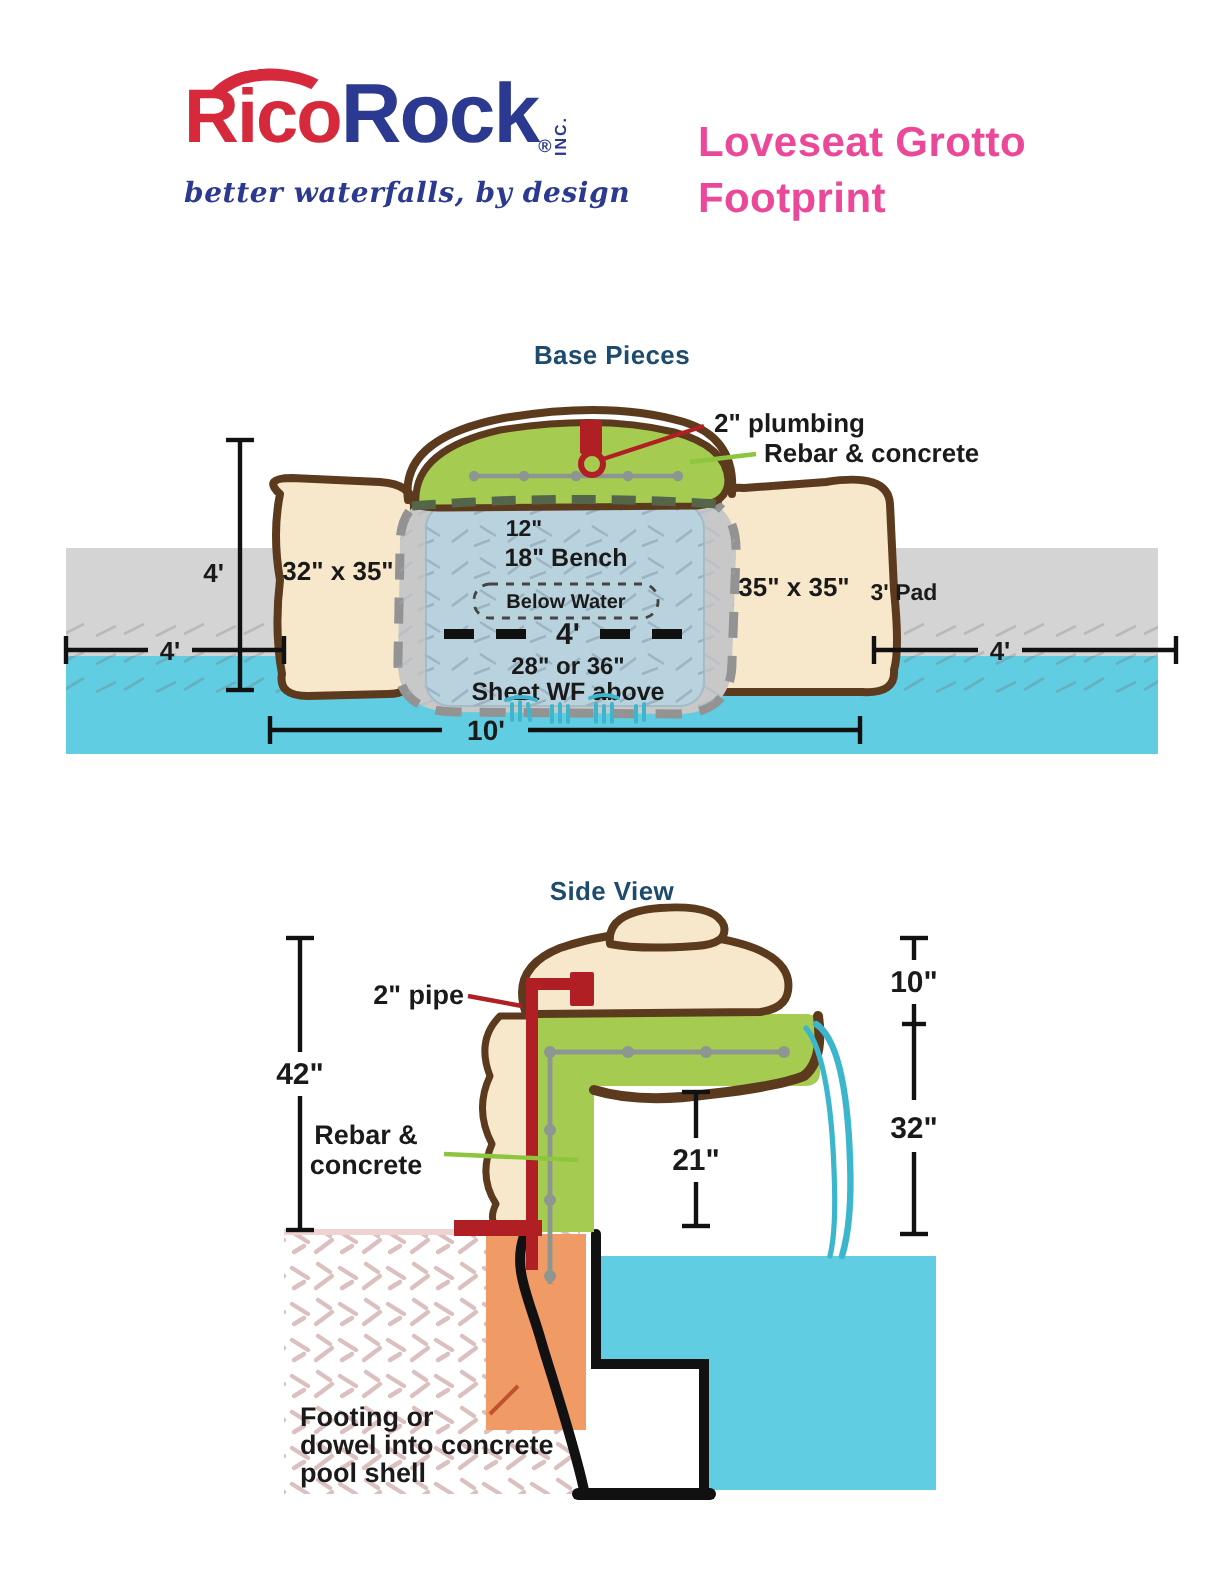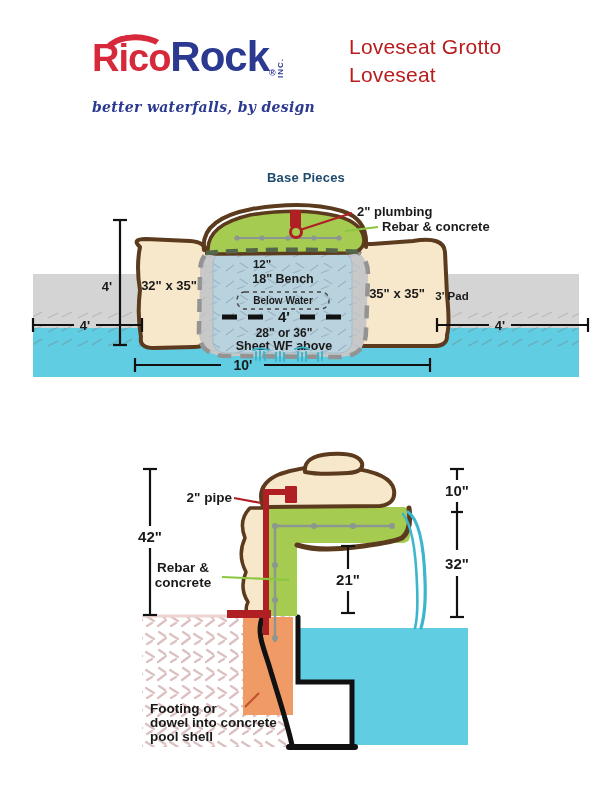--- a/index.html
+++ b/index.html
@@ -10,24 +10,24 @@
   .logo-arc{position:absolute;left:6px;top:-2px;width:60px;height:22px;
             border:6px solid transparent;border-top:6px solid #d6293b;
             border-radius:55% 75% 0 0 / 95% 100% 0 0;transform:rotate(-8deg);}
   .logo-line{position:relative;white-space:nowrap;line-height:1;}
   .logo-rico{font-size:38px;font-weight:800;color:#d6293b;letter-spacing:-1px;}
   .logo-rock{font-size:42px;font-weight:800;color:#2b3990;letter-spacing:-1px;}
   .logo-reg{font-size:9px;font-weight:700;color:#2b3990;vertical-align:bottom;}
   .logo-inc{display:inline-block;writing-mode:vertical-rl;transform:rotate(180deg);
             font-size:8px;font-weight:700;color:#2b3990;letter-spacing:1px;
             vertical-align:bottom;margin-left:1px;line-height:1;}
-  .logo-tag{margin-top:21px;font-family:"DejaVu Serif",serif;font-style:italic;
+  .logo-tag{margin-top:11px;font-family:"DejaVu Serif",serif;font-style:italic;
             font-weight:700;font-size:14px;color:#2b3990;letter-spacing:.3px;}
-  .doc-title{position:absolute;left:349px;top:33px;font-size:21px;font-weight:400;
-             color:#b91c1c;line-height:1.35;letter-spacing:.2px;}
+  .doc-title{position:absolute;left:349px;top:58px;font-size:21px;font-weight:700;
+             color:#ec4899;line-height:1.35;letter-spacing:.2px;}
   .section-title{position:absolute;left:0;width:612px;text-align:center;
                  font-size:13px;font-weight:800;color:#1d4b6e;letter-spacing:.2px;}
   #base-title{top:170px;}
   #side-title{top:438px;}
   .dia{position:absolute;left:0;}
   svg text{font-family:"Liberation Sans",sans-serif;fill:#1a1a1a;}
 </style>
 </head>
 <body>
 
@@ -36,21 +36,21 @@
   <div class="logo">
     <div class="logo-arc"></div>
     <div class="logo-line">
       <span class="logo-rico">Rico</span><span class="logo-rock">Rock</span><span class="logo-reg">®</span><span class="logo-inc">INC.</span>
     </div>
     <div class="logo-tag">better waterfalls, by design</div>
   </div>
 
   <div class="doc-title">
     <div>Loveseat Grotto</div>
-    <div>Loveseat</div>
+    <div>Footprint</div>
   </div>
 
   <div class="section-title" id="base-title">Base Pieces</div>
 
   <svg class="dia" style="top:195px" width="612" height="200" viewBox="0 0 612 200">
     <defs>
       <pattern id="bhatch" patternUnits="userSpaceOnUse" width="28" height="16">
         <path d="M2 12 L10 6 M16 4 L24 9 M13 14 L21 11" stroke="#9cb4c2" stroke-width="1.3" fill="none"></path>
       </pattern>
       <pattern id="whatch" patternUnits="userSpaceOnUse" width="30" height="14">
@@ -143,20 +143,21 @@
 
     <g stroke="#3cb6cd" stroke-width="2" stroke-linecap="round">
       <path d="M256,157 l0,8 M260,156 l0,9 M264,157 l1,8"></path>
       <path d="M276,158 l0,8 M280,157 l0,9 M284,158 l0,8"></path>
       <path d="M298,157 l0,9 M302,158 l0,8 M306,157 l0,9"></path>
       <path d="M318,158 l0,8 M322,157 l0,8"></path>
       <path d="M253,155 q8,-3 15,0 M295,154 q7,-3 14,0"></path>
     </g>
   </svg>
 
+  <div class="section-title" id="side-title">Side View</div>
 
   <svg class="dia" style="top:450px" width="612" height="315" viewBox="0 0 612 315">
     <defs>
       <pattern id="weave" patternUnits="userSpaceOnUse" width="24" height="18">
         <path d="M2 4 L10 9 M14 14 L22 8 M15 2 L21 6 M3 14 L8 11" stroke="#dcbfbf" stroke-width="2.2" stroke-linecap="round" fill="none"></path>
       </pattern>
     </defs>
 
     <rect x="142" y="166" width="148" height="131" fill="#ffffff"></rect>
     <rect x="142" y="166" width="148" height="131" fill="url(#weave)"></rect>

